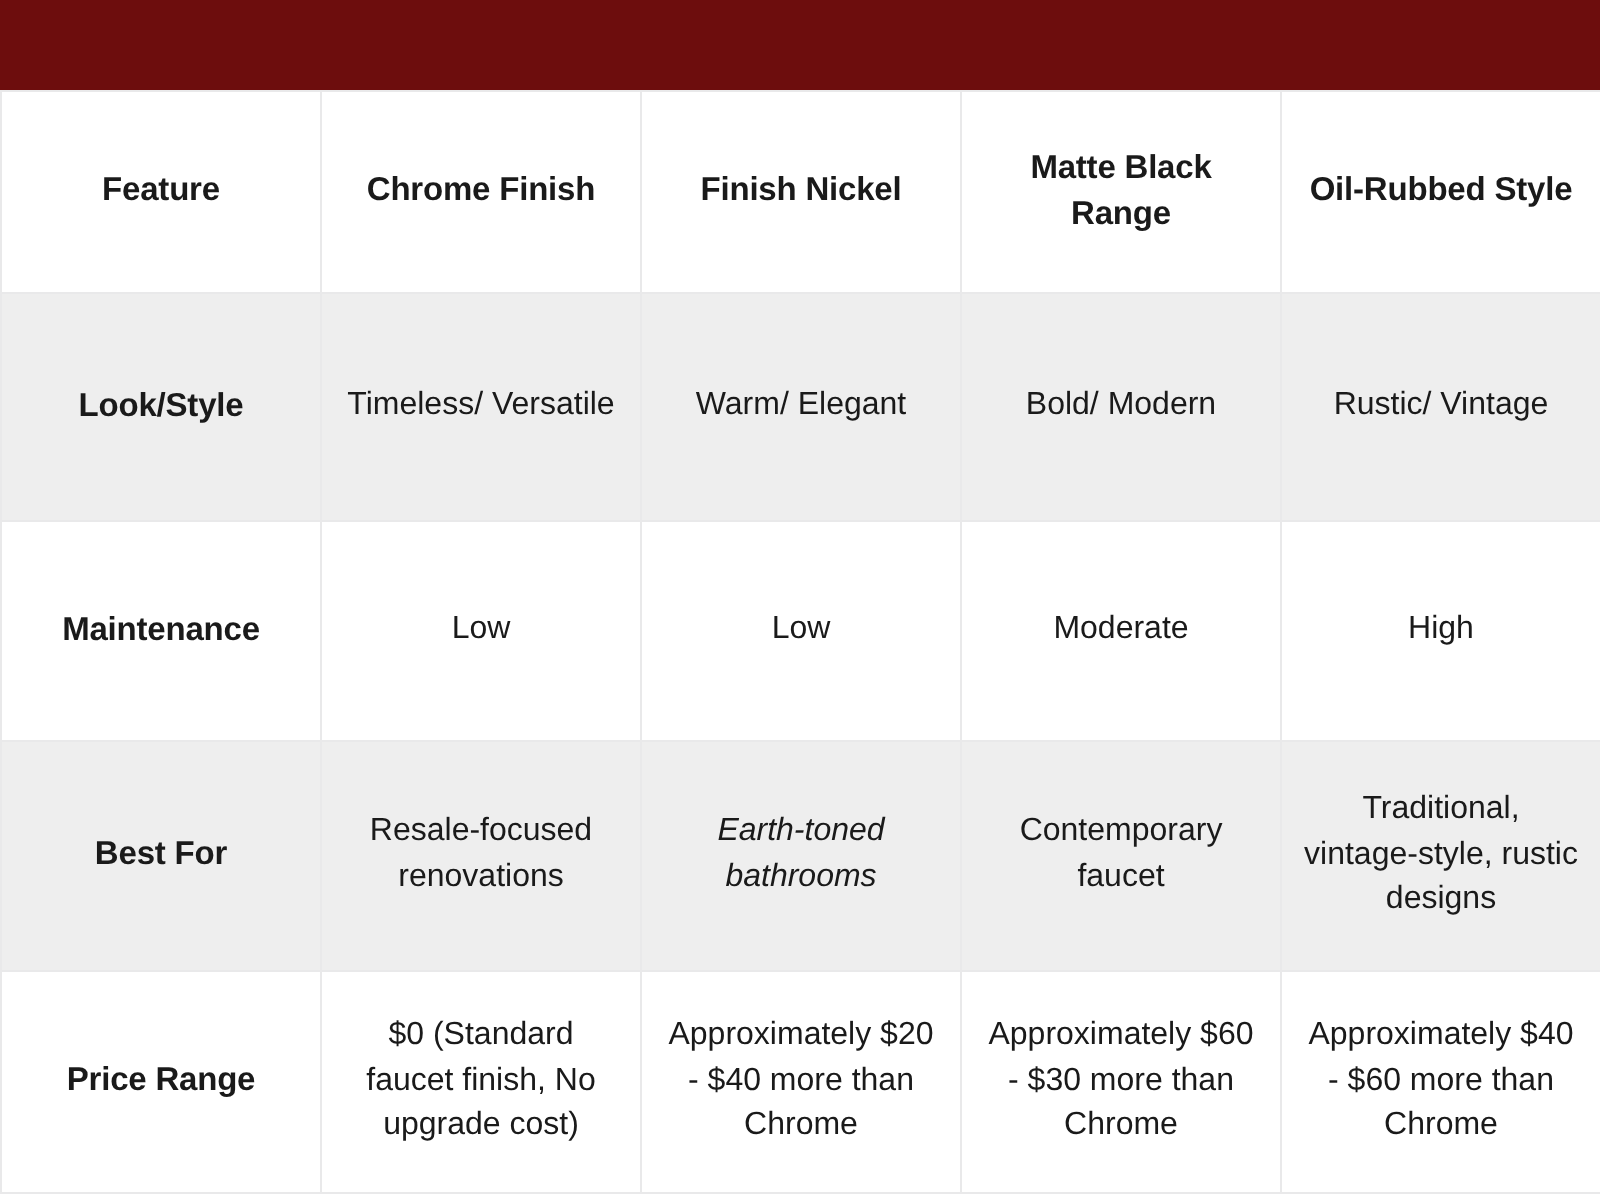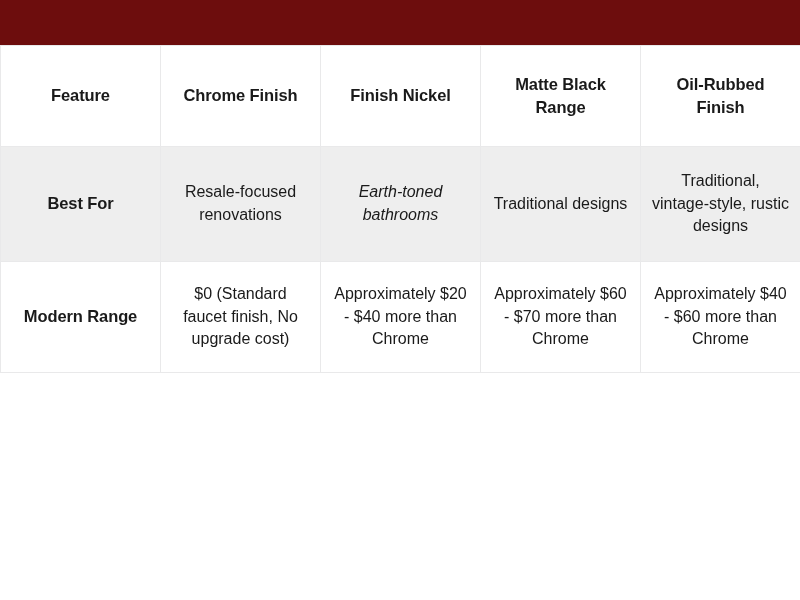--- a/index.html
+++ b/index.html
@@ -108,39 +108,53 @@
           <col>
           <col>
           <col>
       </colgroup>
       <thead>
         <tr>
           <th class="row-label">Feature</th>
           <th>Chrome Finish</th>
           <th>Finish Nickel</th>
           <th>Matte Black Range</th>
-          <th>Oil-Rubbed Finish</th>
+          <th>Oil-Rubbed Style</th>
         </tr>
       </thead>
       <tbody>
 
+        <tr class="alt r-look">
+          <td class="row-label" style="background: rgb(238, 238, 238);">Look/Style</td>
+          <td style="background: rgb(238, 238, 238);">Timeless/ Versatile</td>
+          <td style="background: rgb(238, 238, 238);">Warm/ Elegant</td>
+          <td style="background: rgb(238, 238, 238);">Bold/ Modern</td>
+          <td style="background: rgb(238, 238, 238);">Rustic/ Vintage</td>
+        </tr>
 
+        <tr class="r-maint">
+          <td class="row-label">Maintenance</td>
+          <td>Low</td>
+          <td>Low</td>
+          <td>Moderate</td>
+          <td>High</td>
+        </tr>
 
         <tr class="alt r-best">
           <td class="row-label" style="background: rgb(238, 238, 238);">Best For</td>
           <td style="background: rgb(238, 238, 238);">Resale-focused renovations</td>
           <td style="background: rgb(238, 238, 238); font-style: italic;">Earth-toned bathrooms</td>
-          <td style="background: rgb(238, 238, 238);">Traditional designs</td>
+          <td style="background: rgb(238, 238, 238);">Contemporary faucet</td>
           <td style="background: rgb(238, 238, 238);">Traditional, vintage-style, rustic designs</td>
         </tr>
 
         <tr class="r-price">
-          <td class="row-label">Modern Range</td>
+          <td class="row-label">Price Range</td>
           <td>$0 (Standard faucet finish, No upgrade cost)</td>
           <td>Approximately $20 - $40 more than Chrome</td>
-          <td>Approximately $60 - $70 more than Chrome</td>
+          <td>Approximately $60 - $30 more than Chrome</td>
           <td>Approximately $40 - $60 more than Chrome</td>
         </tr>
 
       </tbody>
     </table>
   </div>
 </div>
 
 </body></html>

